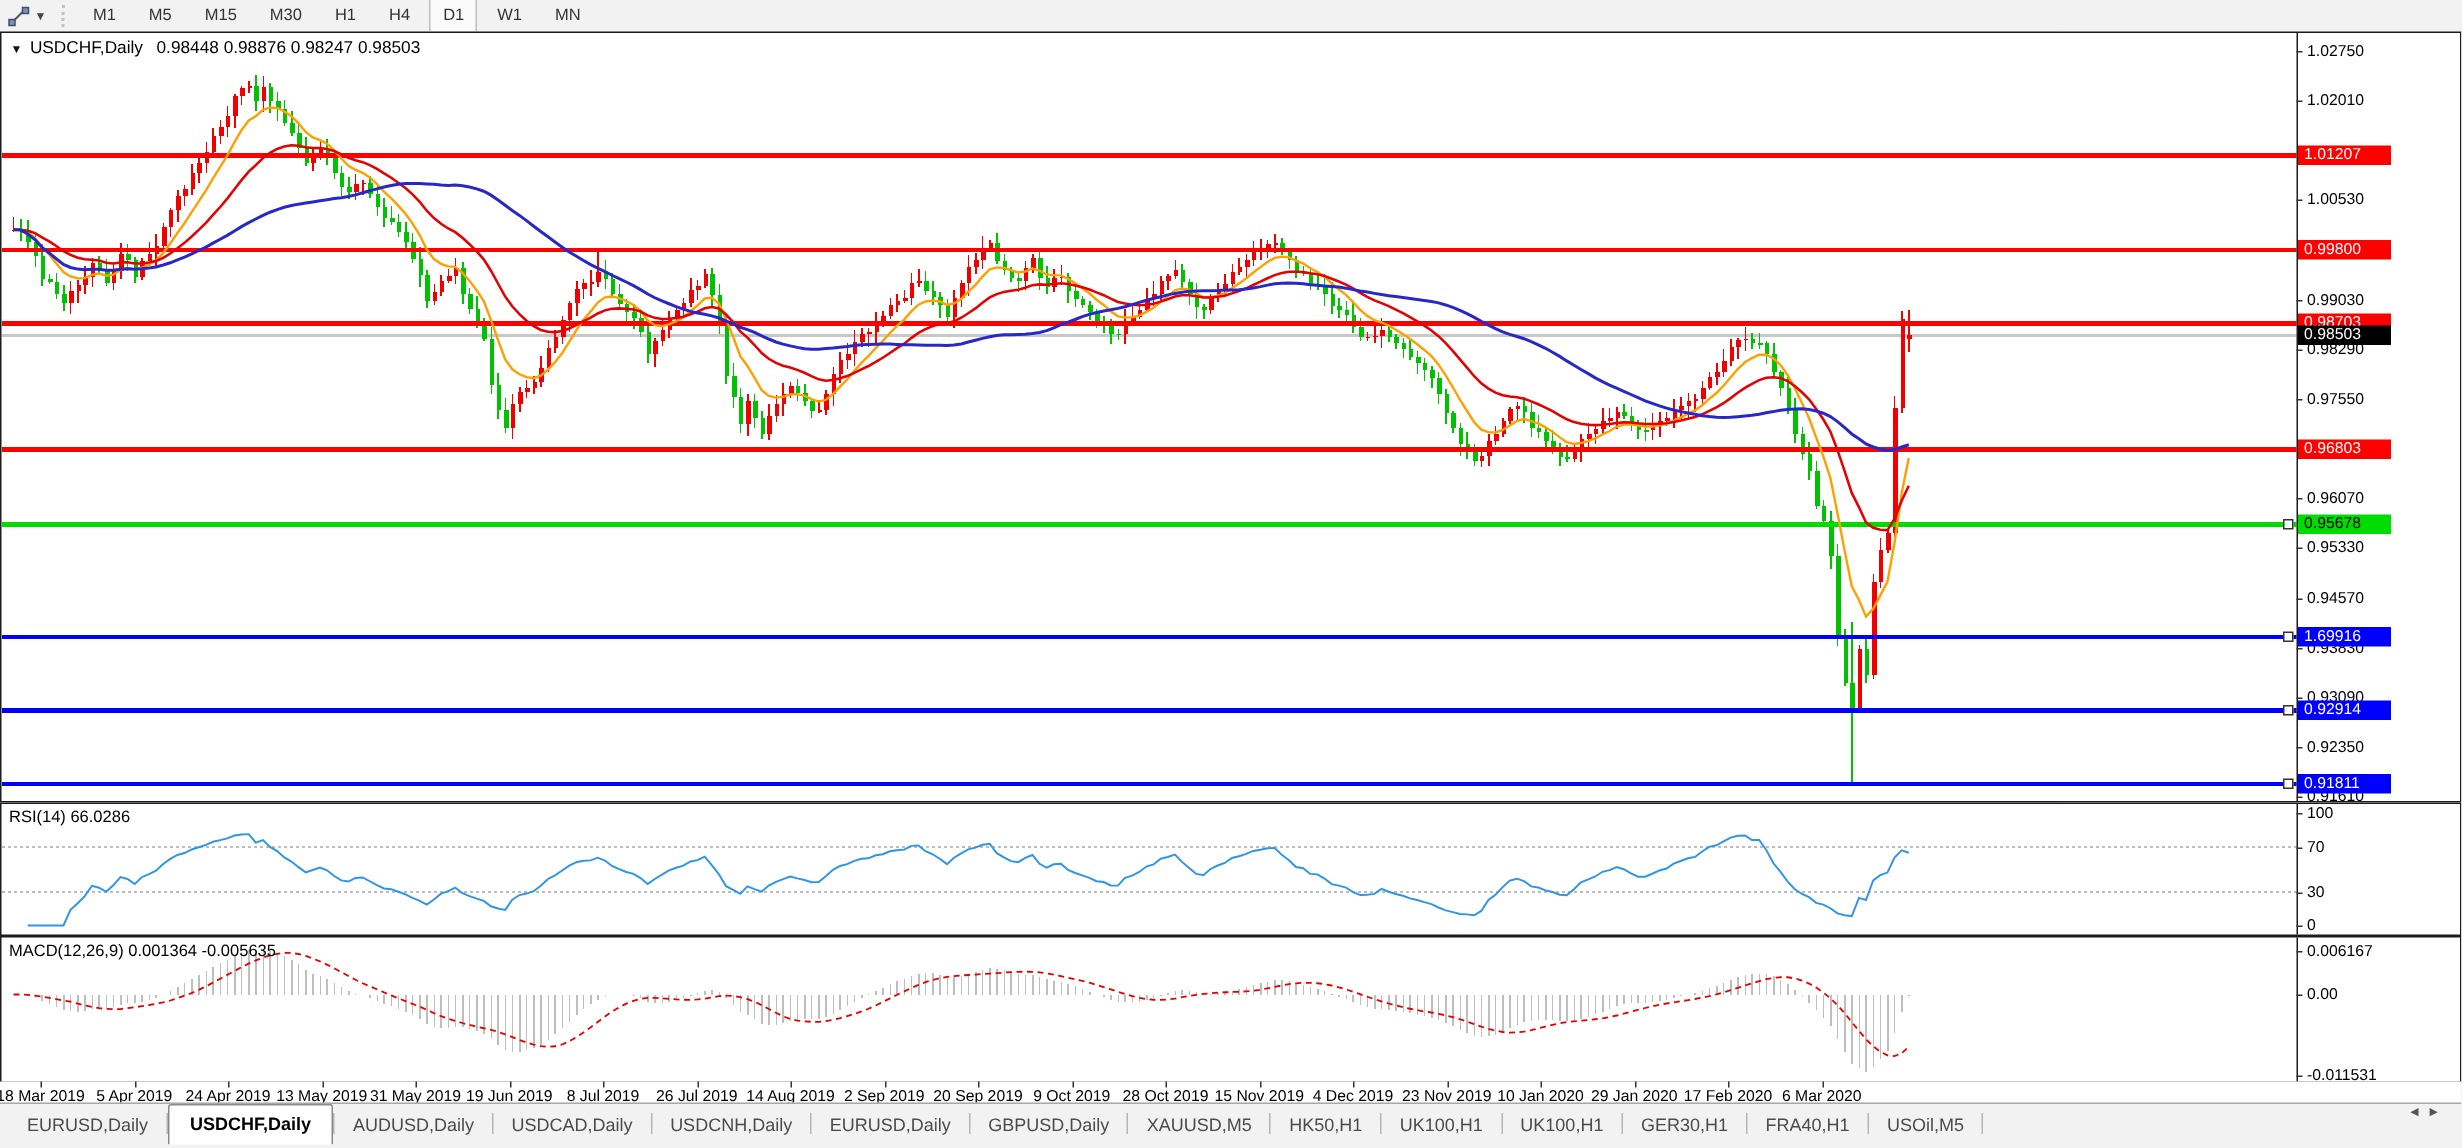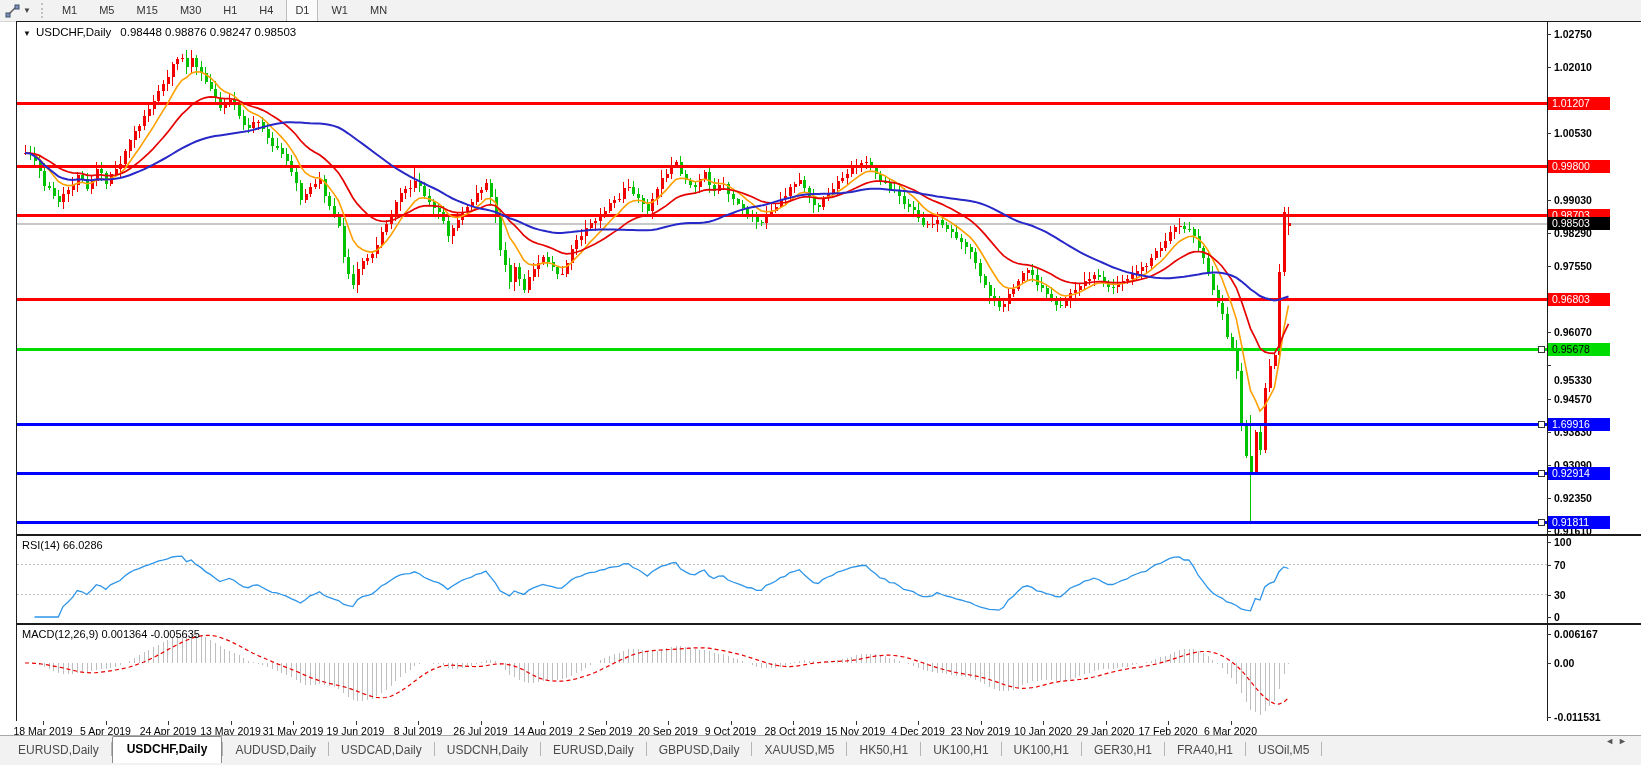--- a/index.html
+++ b/index.html
@@ -8,25 +8,25 @@
   
   .toolbar{position:absolute;top:0;left:0;width:1641px;height:21px;background:#f2f2f2;
            border-bottom:1px solid #d6d6d6;display:flex;align-items:center;}
   .tool-group{display:flex;align-items:center;margin-left:5px;}
   .dd-arrow{font-size:8px;color:#444;margin:0 4px 0 3px;}
   .grip{height:15px;border-left:2px dotted #c2c2c2;margin:0 8px 0 6px;}
   .tf-btn{font-size:11px;color:#333;padding:14px 8px;margin:0 2px;border:1px solid transparent;
           border-radius:2px;cursor:default;line-height:13px;}
   .tf-btn.active{background:#fbfbfb;border:1px solid #bdbdbd;}
   
-  .chart-window{position:absolute;top:21px;left:16px;width:1372px;height:715px;background:#c4b5fd;}
+  .chart-window{position:absolute;top:21px;left:0;width:1372px;height:715px;background:#c4b5fd;}
   .pane{position:absolute;left:0;width:1639px;border:1px solid #1c1c1c;background:#fff;box-sizing:content-box;}
   .pane svg{position:absolute;left:0;top:0;}
   .vdiv{position:absolute;top:0;bottom:0;left:1530px;width:1px;background:#1c1c1c;}
-  .axis-label{position:absolute;left:1537px;font-size:10.5px;color:#000;line-height:11px;white-space:nowrap;font-weight:bold;}
+  .axis-label{position:absolute;left:1537px;font-size:10.5px;color:#000;line-height:11px;white-space:nowrap;}
   .tickmark{position:absolute;left:1530px;width:4px;height:1px;background:#333;}
   .price-box{position:absolute;left:1531px;width:62px;height:13px;font-size:10.5px;line-height:13px;
              padding-left:4px;box-sizing:border-box;white-space:nowrap;}
   .chart-header{position:absolute;top:4px;left:6px;font-size:11.5px;color:#000;z-index:5;}
   .chart-header .collapse{font-size:8px;margin-right:5px;color:#111;}
   .chart-header .ohlc{margin-left:9px;}
   .pane-label{position:absolute;top:3px;left:5px;font-size:11px;color:#000;z-index:5;}
   .handle-sq{position:absolute;width:5px;height:5px;background:#fff;border:1px solid #333;z-index:4;}
   
   .date-axis{position:absolute;left:0;width:1641px;background:#fff;}
@@ -635,21 +635,21 @@
           <div class="axis-label" style="top: 106px;">1.00530</div>
           <div class="tickmark" style="top: 178px;"></div>
           <div class="axis-label" style="top: 173px;">0.99030</div>
           <div class="tickmark" style="top: 211px;"></div>
           <div class="axis-label" style="top: 206px;">0.98290</div>
           <div class="tickmark" style="top: 244px;"></div>
           <div class="axis-label" style="top: 239px;">0.97550</div>
           <div class="tickmark" style="top: 310px;"></div>
           <div class="axis-label" style="top: 305px;">0.96070</div>
           <div class="tickmark" style="top: 343px;"></div>
-          <div class="axis-label" style="top: 338px; margin-top: 15px;">0.95330</div>
+          <div class="axis-label" style="top: 338px;">0.95330</div>
           <div class="tickmark" style="top: 377px;"></div>
           <div class="axis-label" style="top: 372px;">0.94570</div>
           <div class="tickmark" style="top: 410px;"></div>
           <div class="axis-label" style="top: 405px;">0.93830</div>
           <div class="tickmark" style="top: 443px;"></div>
           <div class="axis-label" style="top: 438px;">0.93090</div>
           <div class="tickmark" style="top: 476px;"></div>
           <div class="axis-label" style="top: 471px;">0.92350</div>
           <div class="tickmark" style="top: 509px;"></div>
           <div class="axis-label" style="top: 504px;">0.91610</div>

